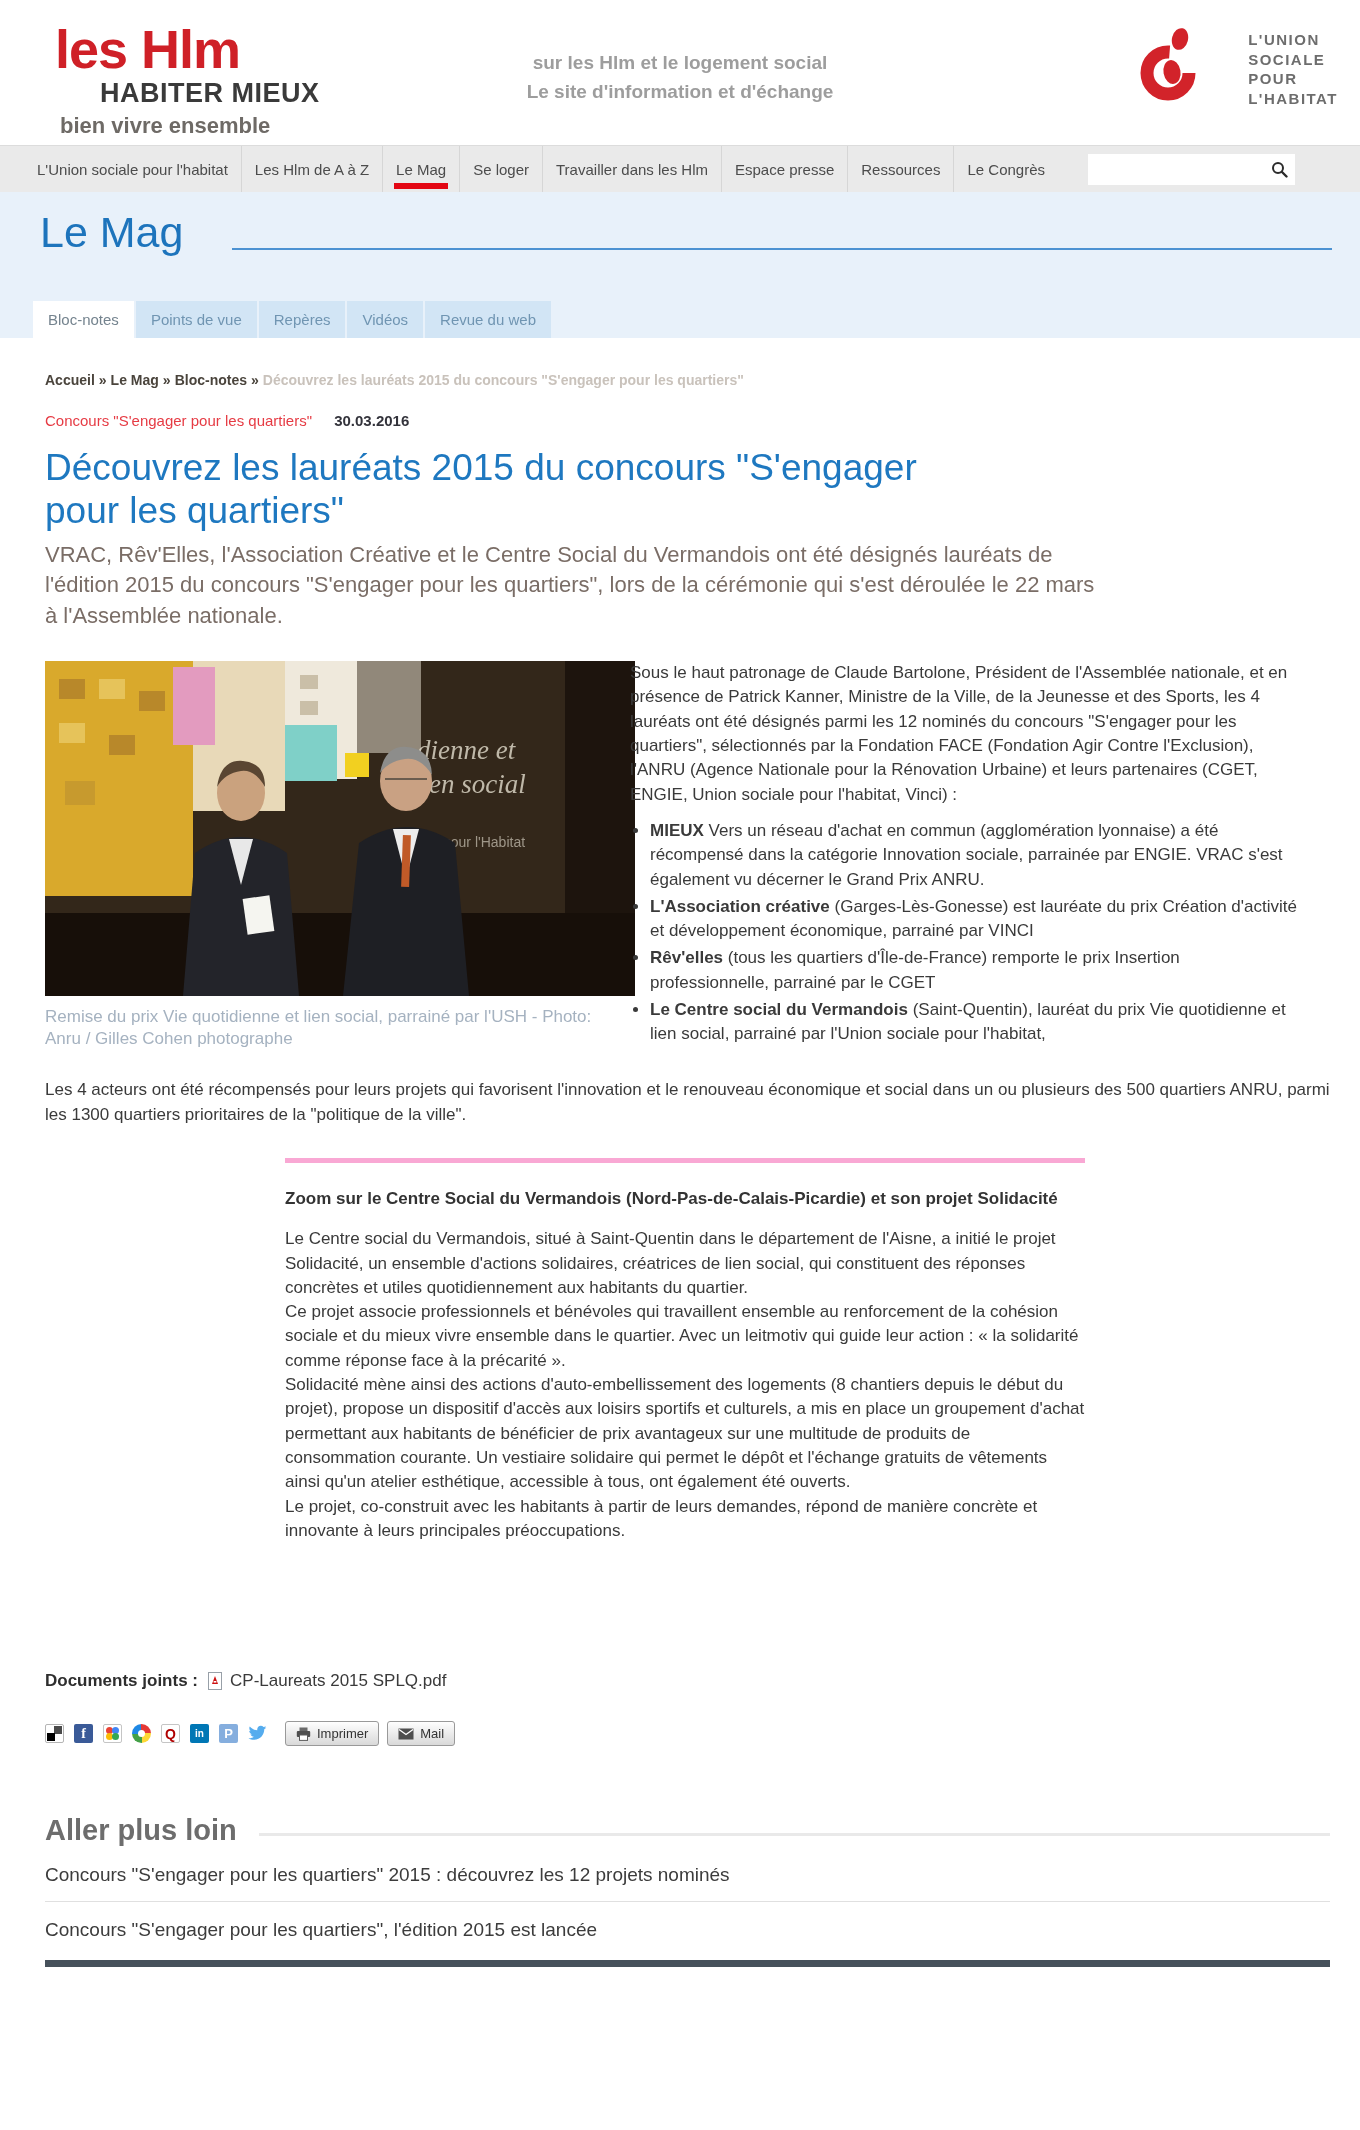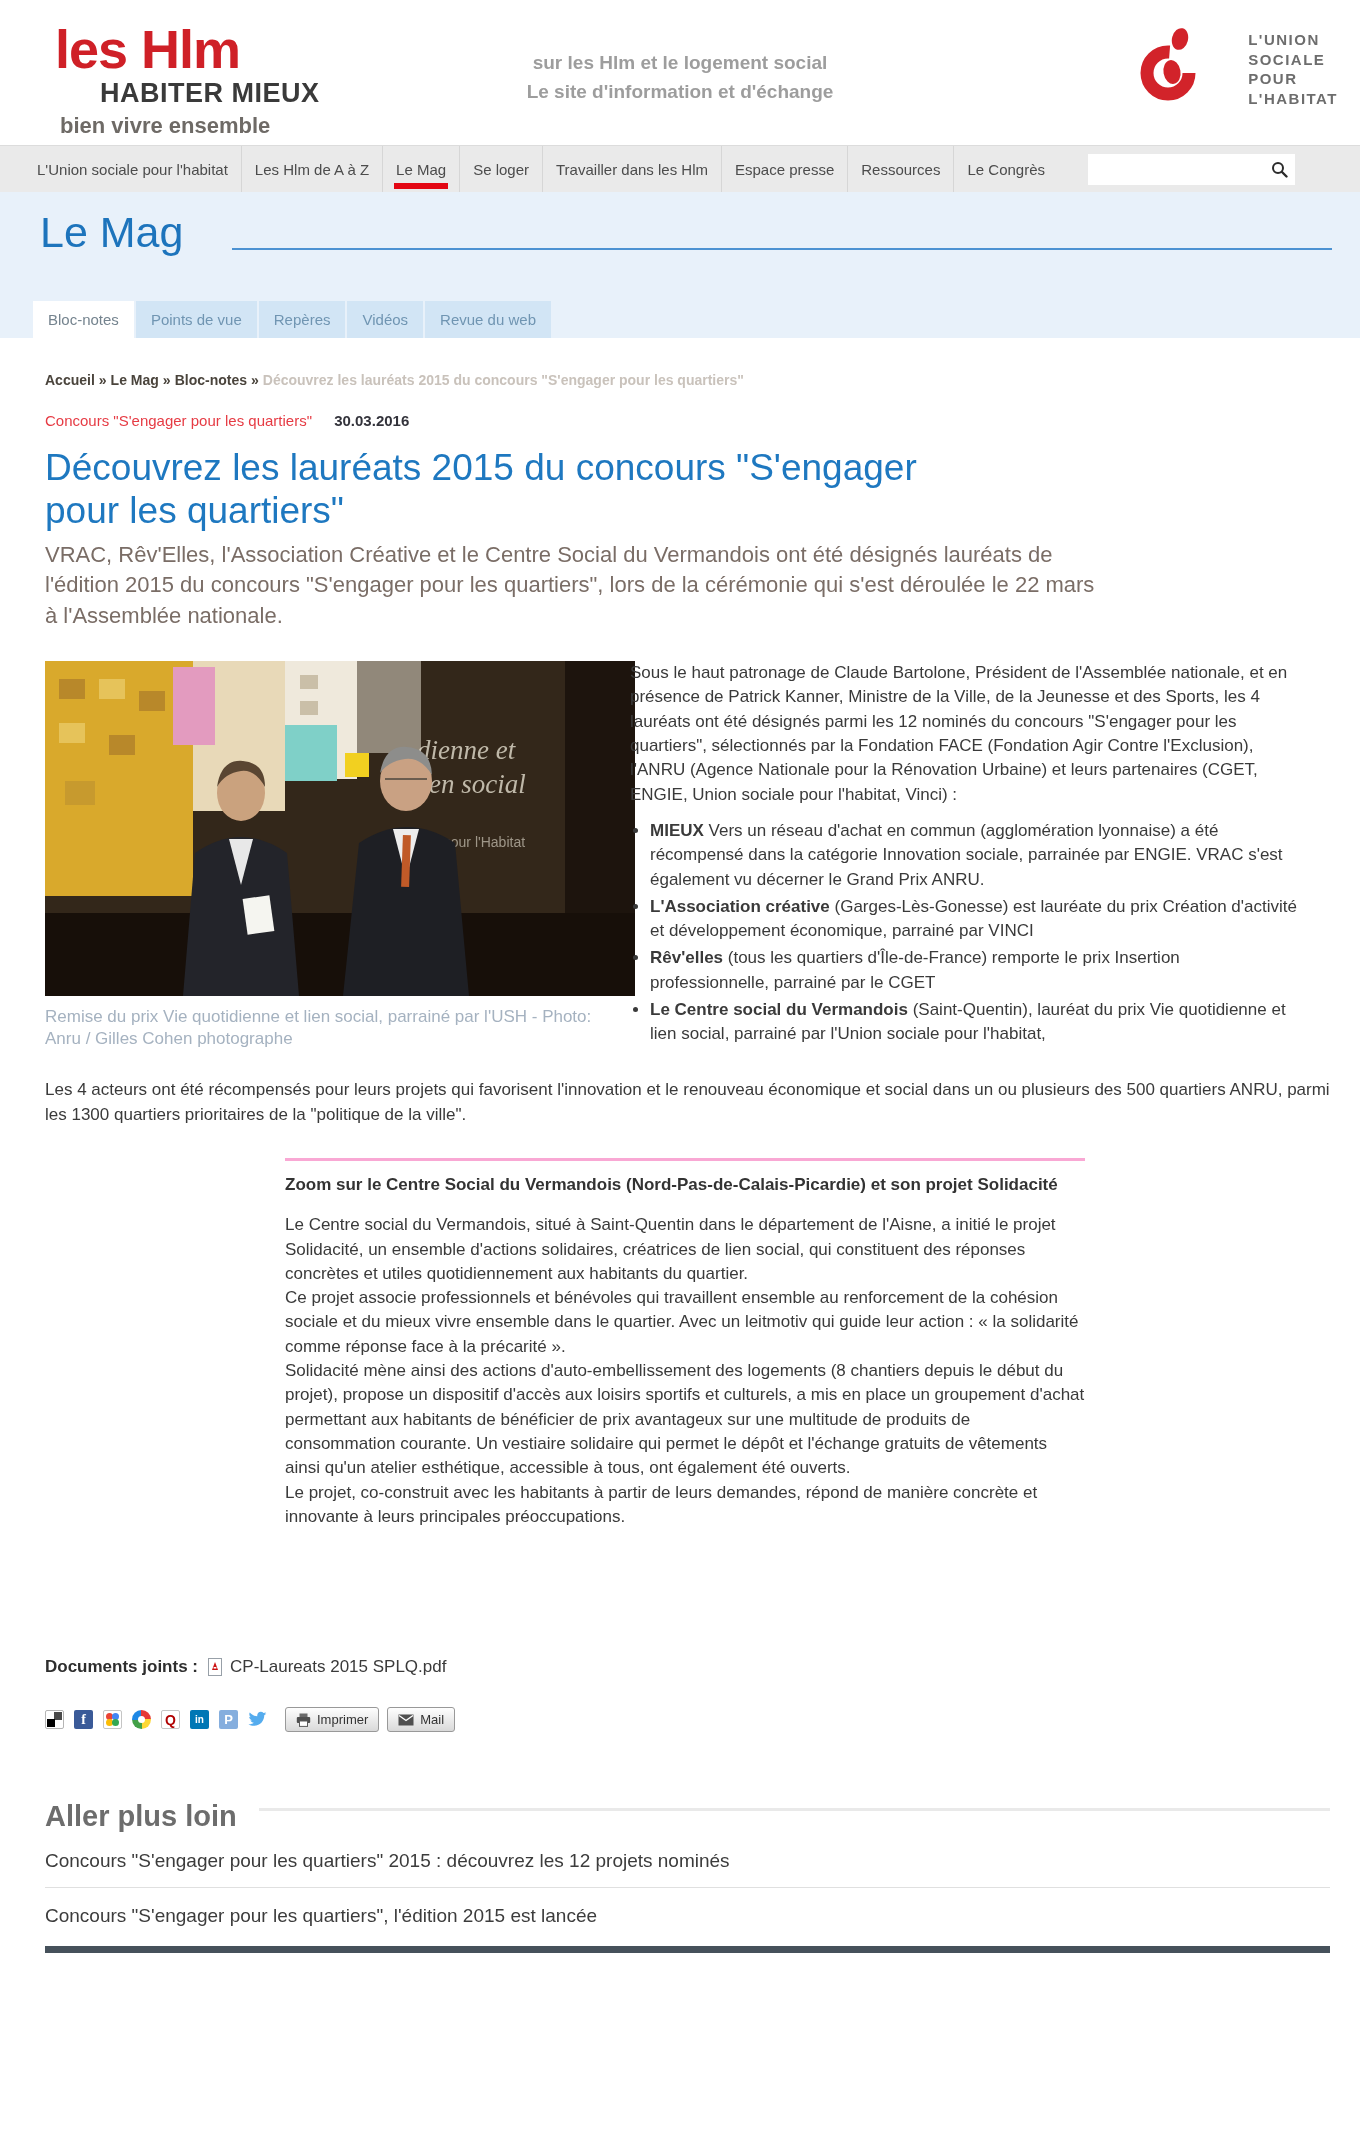--- a/index.html
+++ b/index.html
@@ -59,21 +59,21 @@
   .article-body { display:flex; margin-top:30px; }
   .photo-col { width:557px; flex:none; }
   .photo-svg { display:block; width:590px; height:335px; }
   .caption { margin-top:10px; font-size:17px; color:#a5b2c0; line-height:1.3; }
   .text-col { margin-left:28px; width:670px; font-size:17px; line-height:1.43; color:#3a3a3a; }
   .laureates { margin-top:12px; padding-left:20px; }
   .laureates li { margin-bottom:3px; }
 
   .summary { margin-top:28px; max-width:1300px; font-size:17px; line-height:1.45; color:#3a3a3a; }
 
-  .zoom-box { margin:30px 0 0 240px; width:800px; border-top:3px solid #f9a8d4; padding-top:12px; }
+  .zoom-box { margin:30px 0 0 240px; width:800px; border-top:5px solid #f9a8d4; padding-top:24px; }
   .zoom-heading { font-size:17px; font-weight:bold; color:#333; line-height:1.45; }
   .zoom-paras { margin-top:16px; }
   .zoom-paras p { font-size:17px; line-height:1.43; color:#3a3a3a; }
 
   .docs-row { margin-top:128px; display:flex; align-items:center; font-size:17px; }
   .docs-label { font-weight:bold; color:#2e2e2e; margin-right:10px; }
   .pdf-icon { margin-right:8px; }
   .doc-link { color:#3a3a3a; }
 
   .share-row { margin-top:30px; display:flex; align-items:center; }
@@ -98,21 +98,21 @@
   .ic-linkedin { background:#0077b5; color:#fff; font-size:10px; }
   .ic-pearltrees { background:#85aede; color:#fff; font-size:13px; }
   .ic-twitter { background:transparent; }
 
   .share-btn { display:inline-flex; align-items:center; margin-left:8px; padding:4px 10px;
                border:1px solid #999; border-radius:3px; font-size:13px; color:#333;
                background:linear-gradient(#fefefe,#d9d9d9); cursor:pointer; }
   .share-btn svg { margin-right:6px; }
 
   .more-section { margin-top:68px; }
-  .more-head { display:flex; }
+  .more-head { display:flex; align-items:center; }
   .more-title { font-size:29px; font-weight:bold; color:#6d6d6d; }
   .more-rule { flex:1; height:3px; background:#e9e9e9; margin-left:22px; margin-top:8px; }
   .more-link { display:block; font-size:19px; color:#3c3c3c; padding:17px 0 15px 0; }
   .more-link + .more-link { border-top:1px solid #e0e0e0; }
   .bottom-bar { height:7px; background:#46515b; margin-top:4px; }
 </style>
 </head>
 <body>
 
 <header class="site-header">

